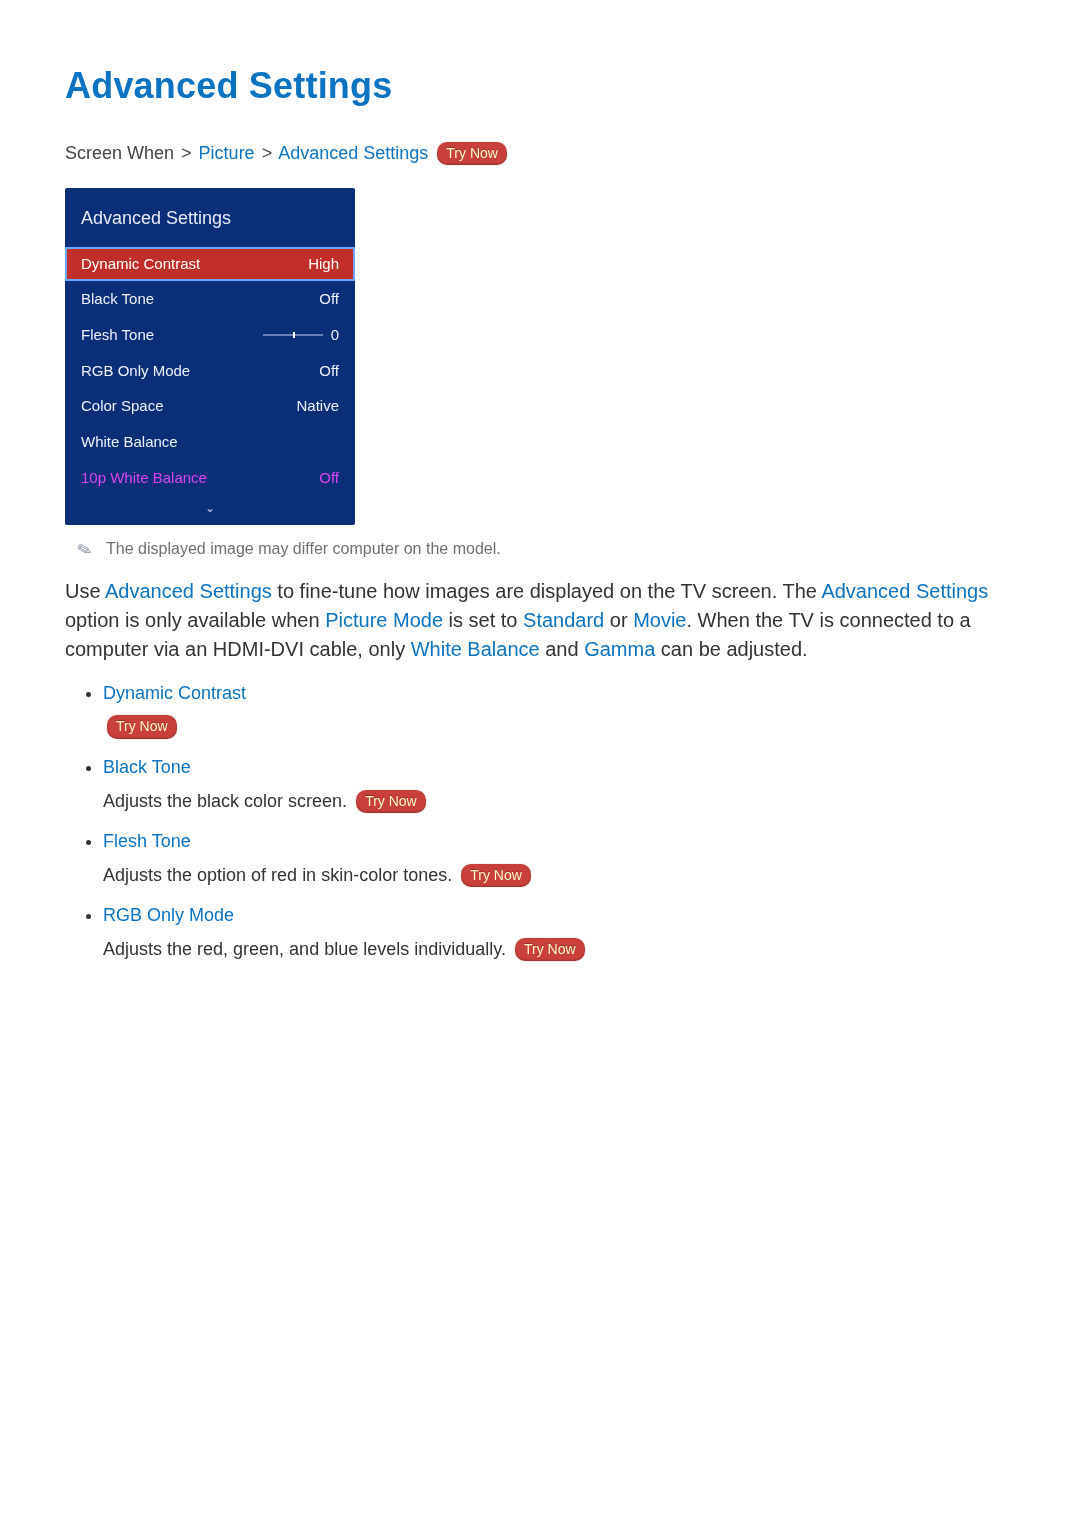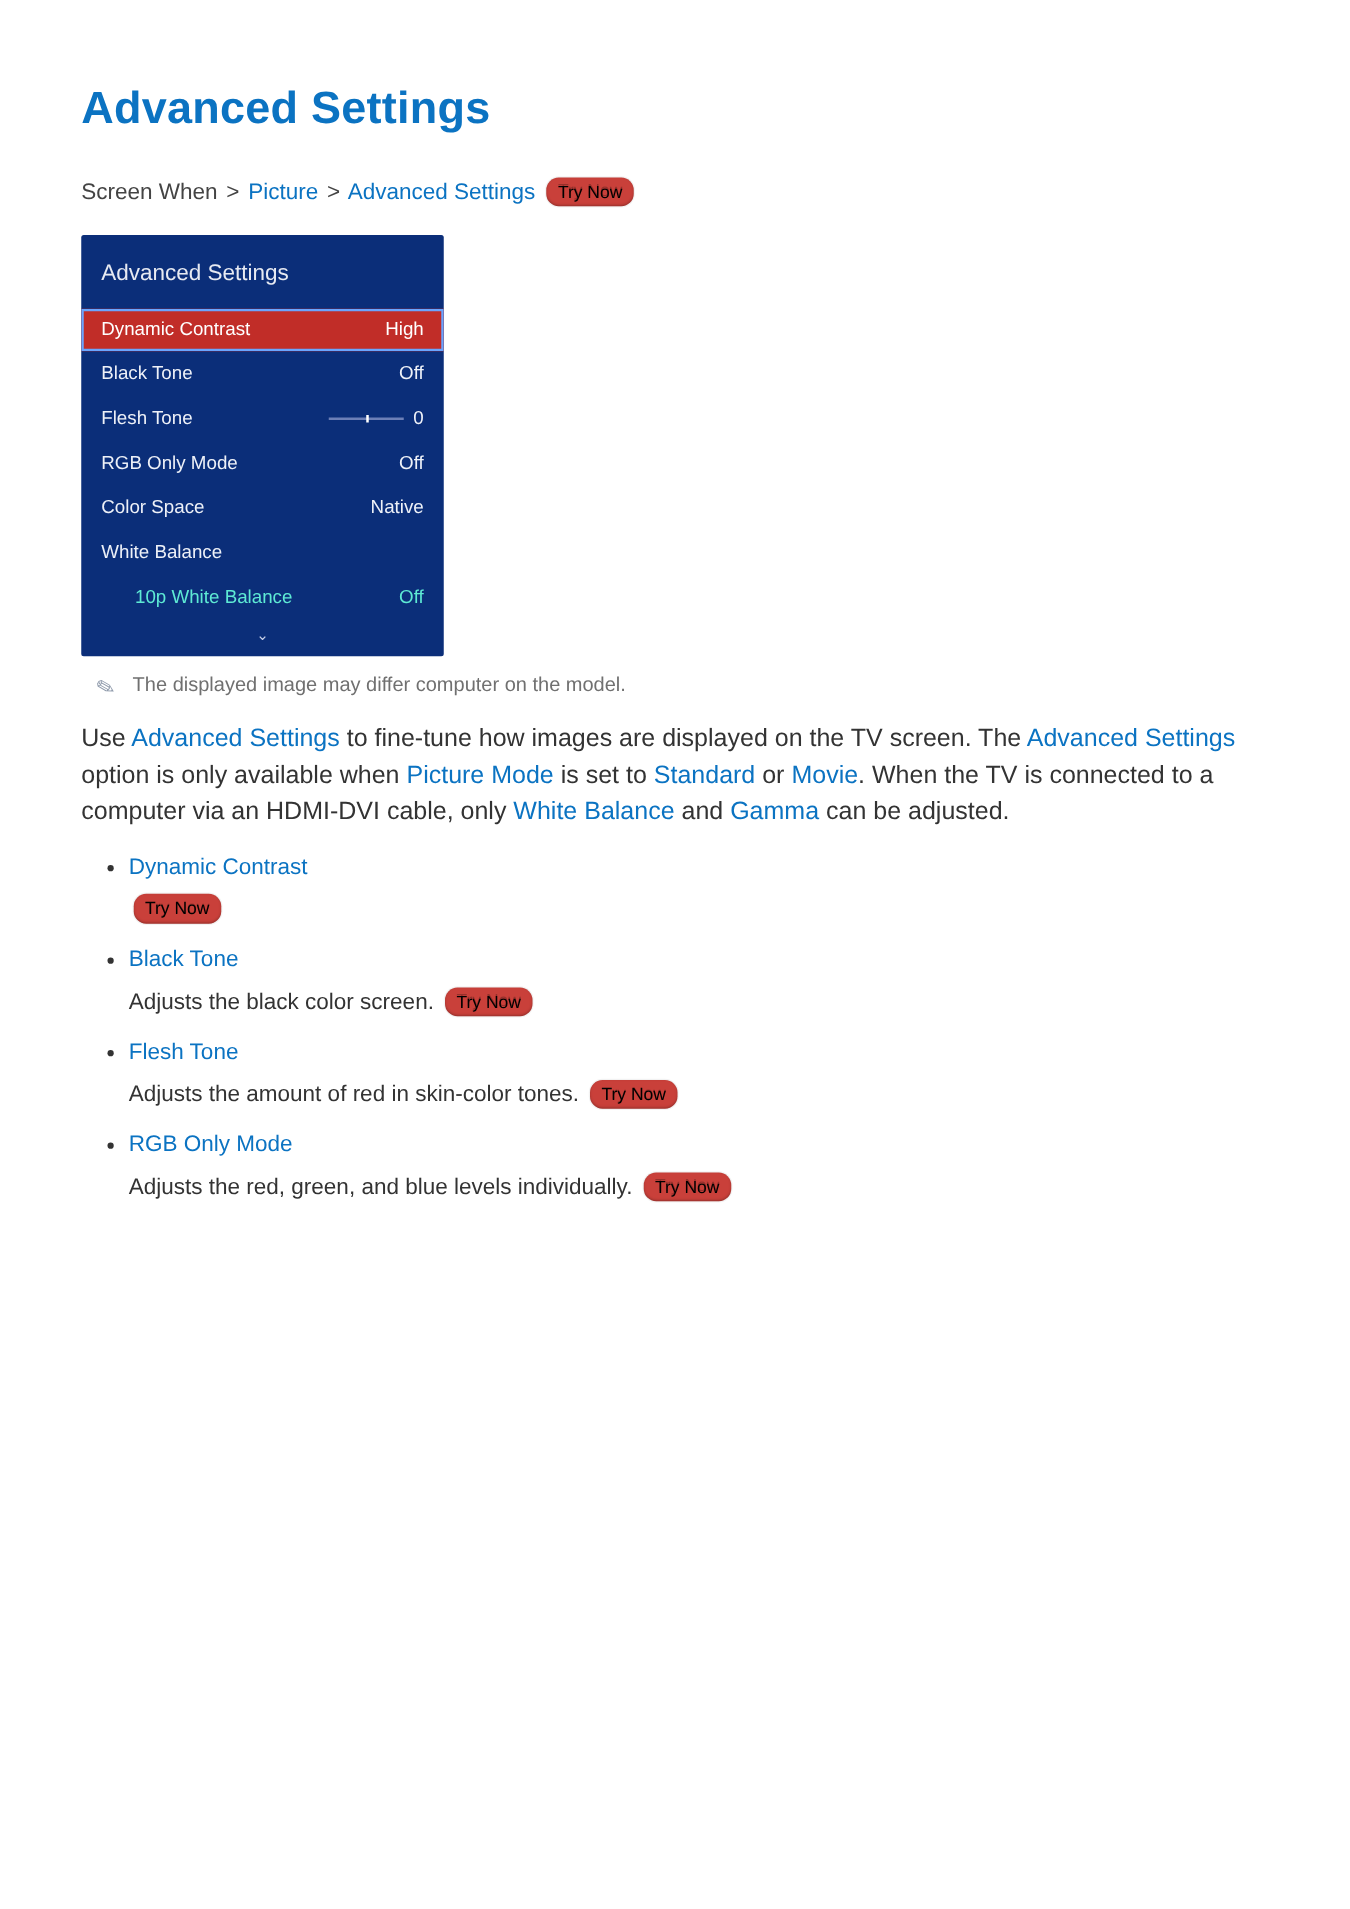--- a/index.html
+++ b/index.html
@@ -27,21 +27,21 @@
     color: #0b73c2;
     margin-top: 22px;
   }
   .breadcrumb .sep {
     color: #444;
     padding: 0 2px;
   }
   .try-now {
     display: inline-block;
     background: #c9403a;
-    color: #000000;
+    color: #fef9c3;
     font-size: 14px;
     padding: 1px 9px 2px 9px;
     border-radius: 10px;
     margin-left: 4px;
     vertical-align: 1px;
     text-shadow: 0 -1px 0 rgba(0,0,0,.25);
     box-shadow: inset 0 -1px 2px rgba(0,0,0,.25), 0 0 0 1px rgba(0,0,0,.05);
     text-align: right;
   }
 
@@ -66,21 +66,21 @@
     padding: 7px 16px;
     font-size: 15px;
     color: #eef1f8;
   }
   .menu-row.selected {
     background: #c12d28;
     color: #fff;
     box-shadow: 0 0 0 2px #6aa5ff inset;
     padding: 6px 16px;
   }
-  .menu-row.dim { color: #5eead4; margin-left: 27px; }
+  .menu-row.dim { color: #d946ef; }
   .menu-row .value { color: inherit; }
   .slider {
     display: flex;
     align-items: center;
     gap: 8px;
   }
   .slider .track {
     width: 60px;
     height: 2px;
     background: #6c7fb7;
@@ -207,21 +207,21 @@
   <li>
     <div class="feat-title">Black Tone</div>
     <div class="feat-desc">
       <span>Adjusts the black color screen.</span>
       <span class="try-now">Try Now</span>
     </div>
   </li>
   <li>
     <div class="feat-title">Flesh Tone</div>
     <div class="feat-desc">
-      <span>Adjusts the amount of red in skin-color tones.</span>
+      <span>Adjusts the option of red in skin-color tones.</span>
       <span class="try-now">Try Now</span>
     </div>
   </li>
   <li>
     <div class="feat-title">RGB Only Mode</div>
     <div class="feat-desc">
       <span>Adjusts the red, green, and blue levels individually.</span>
       <span class="try-now">Try Now</span>
     </div>
   </li>

